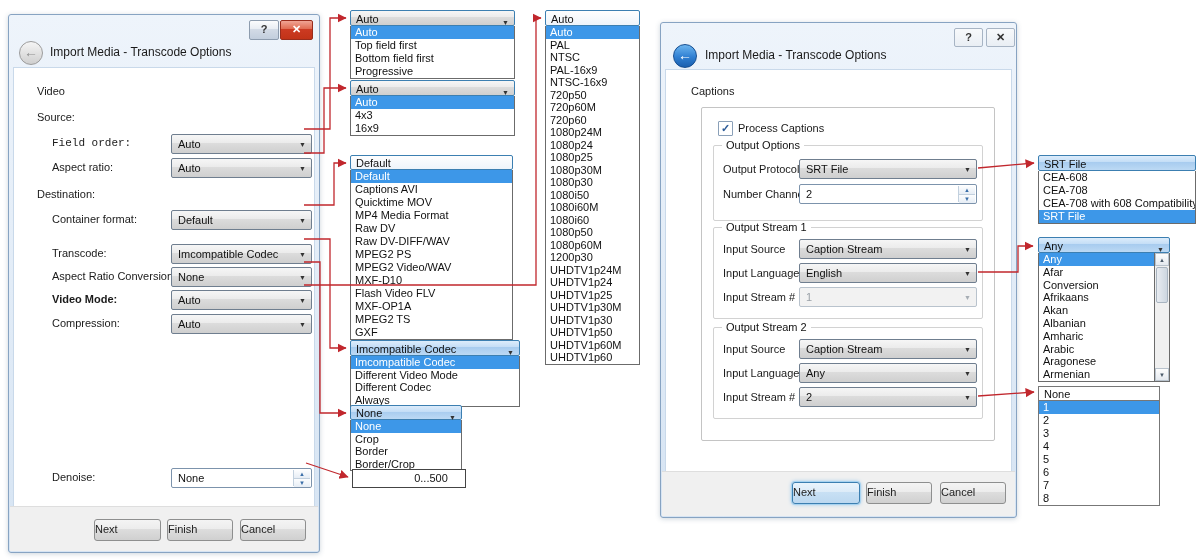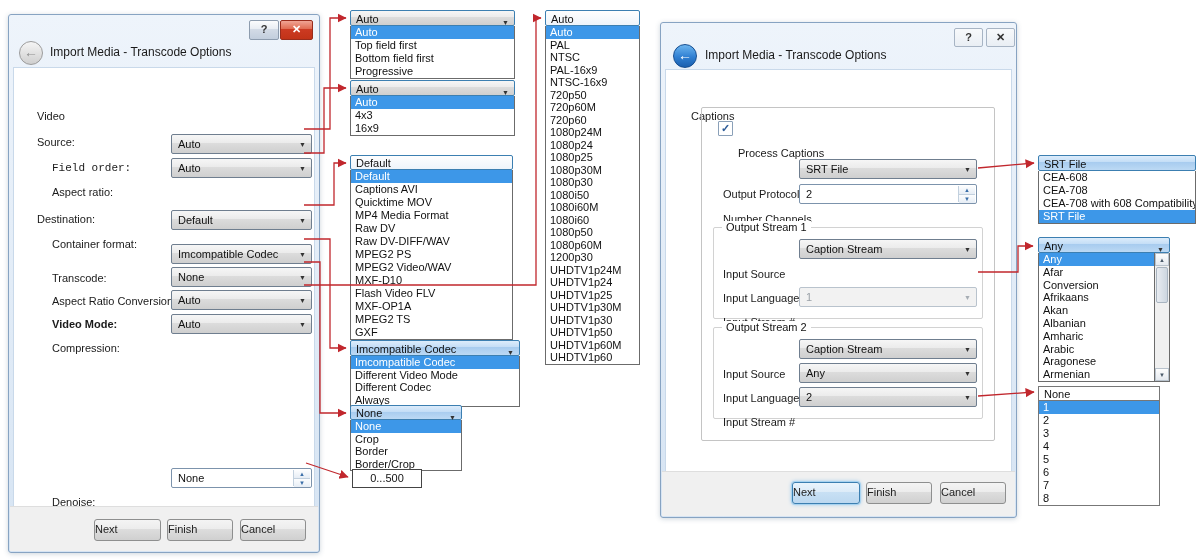--- a/index.html
+++ b/index.html
@@ -13,21 +13,21 @@
        background:linear-gradient(#fbfcfd,#e8edf3 45%,#d3dbe6 46%,#c2cedd);
        font-size:11px;font-weight:bold;color:#333;text-align:center;line-height:17px;}
   .titlebtn.flat{background:linear-gradient(#f7f9fb,#e9eef4);border-color:#a7b4c4;height:17px;}
   .titlebtn.close{background:linear-gradient(#f0a494,#e06a50 45%,#cc3a22 46%,#c23318);
        border-color:#992c1c;color:#fff;}
   .backbtn{position:absolute;width:22px;height:22px;border-radius:50%;text-align:center;
        line-height:21px;font-size:14px;font-weight:bold;}
   .backbtn.disabled{background:linear-gradient(#f5f5f5,#cfcfcf);border:1px solid #9c9c9c;color:#8f8f8f;}
   .backbtn.enabled{background:linear-gradient(#6db5ef,#2f7fd2 55%,#1b5fae);border:1px solid #174e90;color:#fff;}
   .wtitle{position:absolute;font-size:12px;color:#1a1a1a;white-space:nowrap;}
-  .lbl{position:absolute;white-space:nowrap;color:#1a1a1a;margin-top:25px;}
+  .lbl{position:absolute;white-space:nowrap;color:#1a1a1a;}
   
   .combo{position:absolute;height:20px;border:1px solid #6f7e8f;border-radius:2px;
        background:linear-gradient(#f6f6f6,#ebebeb 45%,#dcdcdc 46%,#cfcfcf);
        display:flex;align-items:center;padding:0 18px 0 6px;box-sizing:border-box;white-space:nowrap;}
   .combo .arr{position:absolute;right:5px;top:6px;font-size:7px;color:#333;}
   .combo.disabled{background:#f2f2f2;border-color:#b9c3cd;color:#9aa1a8;}
   .combo.disabled .arr{color:#a6adb4;}
   .spin{position:absolute;height:20px;border:1px solid #7c93ac;border-radius:2px;background:#fff;
        display:flex;align-items:center;padding-left:6px;box-sizing:border-box;}
   .spinbtns{position:absolute;right:1px;top:1px;bottom:1px;width:16px;border-left:1px solid #c2d0de;
@@ -198,21 +198,21 @@
 <div class="popup" style="left:350px;top:405px;width:112px;">
   <div class="phead openblue" style="height:15px;line-height:15px;"><span>None</span><span class="arr" style="top:4px;">▼</span></div>
   <div class="plist compact">
       <div class="li sel">None</div>
       <div class="li">Crop</div>
       <div class="li">Border</div>
       <div class="li">Border/Crop</div>
     </div>
 </div>
 
-<div class="rangebox" style="left:352px;top:469px;width:68px;height:17px;">0...500</div>
+<div class="rangebox" style="left:352px;top:469px;width:68px;height:17px;padding-left:44px;">0...500</div>
 
 <div class="popup" style="left:545px;top:10px;width:95px;">
   <div class="phead lite"><span>Auto</span></div>
   <div class="plist compact">
       <div class="li sel">Auto</div>
       <div class="li">PAL</div>
       <div class="li">NTSC</div>
       <div class="li">PAL-16x9</div>
       <div class="li">NTSC-16x9</div>
       <div class="li">720p50</div>
@@ -247,20 +247,23 @@
   <div class="wtitle" style="left:44px;top:25px;">Import Media - Transcode Options</div>
   <div class="win-inner" style="top:46px;"></div>
 
   <div class="lbl" style="left:30px;top:62px;">Captions</div>
 
   <div class="group" style="left:40px;top:84px;width:292px;height:332px;border-color:#c4c4c4;"></div>
 
   <div class="checkbox" style="left:57px;top:98px;">✓</div>
   <div class="lbl" style="left:77px;top:99px;">Process Captions</div>
 
+  <div class="group" style="left:52px;top:122px;width:268px;height:74px;">
+    <span class="group-title">Output Options</span>
+  </div>
   <div class="lbl" style="left:62px;top:140px;">Output Protocol</div>
   <div class="combo" style="left:138px;top:136px;width:178px;">
     <span>SRT File</span>
       <span class="arr">▼</span>
   </div>
   <div class="lbl" style="left:62px;top:165px;">Number Channels</div>
   <div class="spin" style="left:138px;top:161px;width:178px;">
     <span>2</span>
     <span class="spinbtns">
         <div>▲</div>
@@ -270,20 +273,24 @@
 
   <div class="group" style="left:52px;top:204px;width:268px;height:90px;">
     <span class="group-title">Output Stream 1</span>
   </div>
   <div class="lbl" style="left:62px;top:220px;">Input Source</div>
   <div class="combo" style="left:138px;top:216px;width:178px;">
     <span>Caption Stream</span>
       <span class="arr">▼</span>
   </div>
   <div class="lbl" style="left:62px;top:244px;">Input Language</div>
+  <div class="combo" style="left:138px;top:240px;width:178px;">
+    <span>English</span>
+      <span class="arr">▼</span>
+  </div>
   <div class="lbl" style="left:62px;top:268px;">Input Stream #</div>
   <div class="combo disabled" style="left:138px;top:264px;width:178px;">
     <span>1</span>
       <span class="arr">▼</span>
   </div>
 
   <div class="group" style="left:52px;top:304px;width:268px;height:90px;">
     <span class="group-title">Output Stream 2</span>
   </div>
   <div class="lbl" style="left:62px;top:320px;">Input Source</div>

